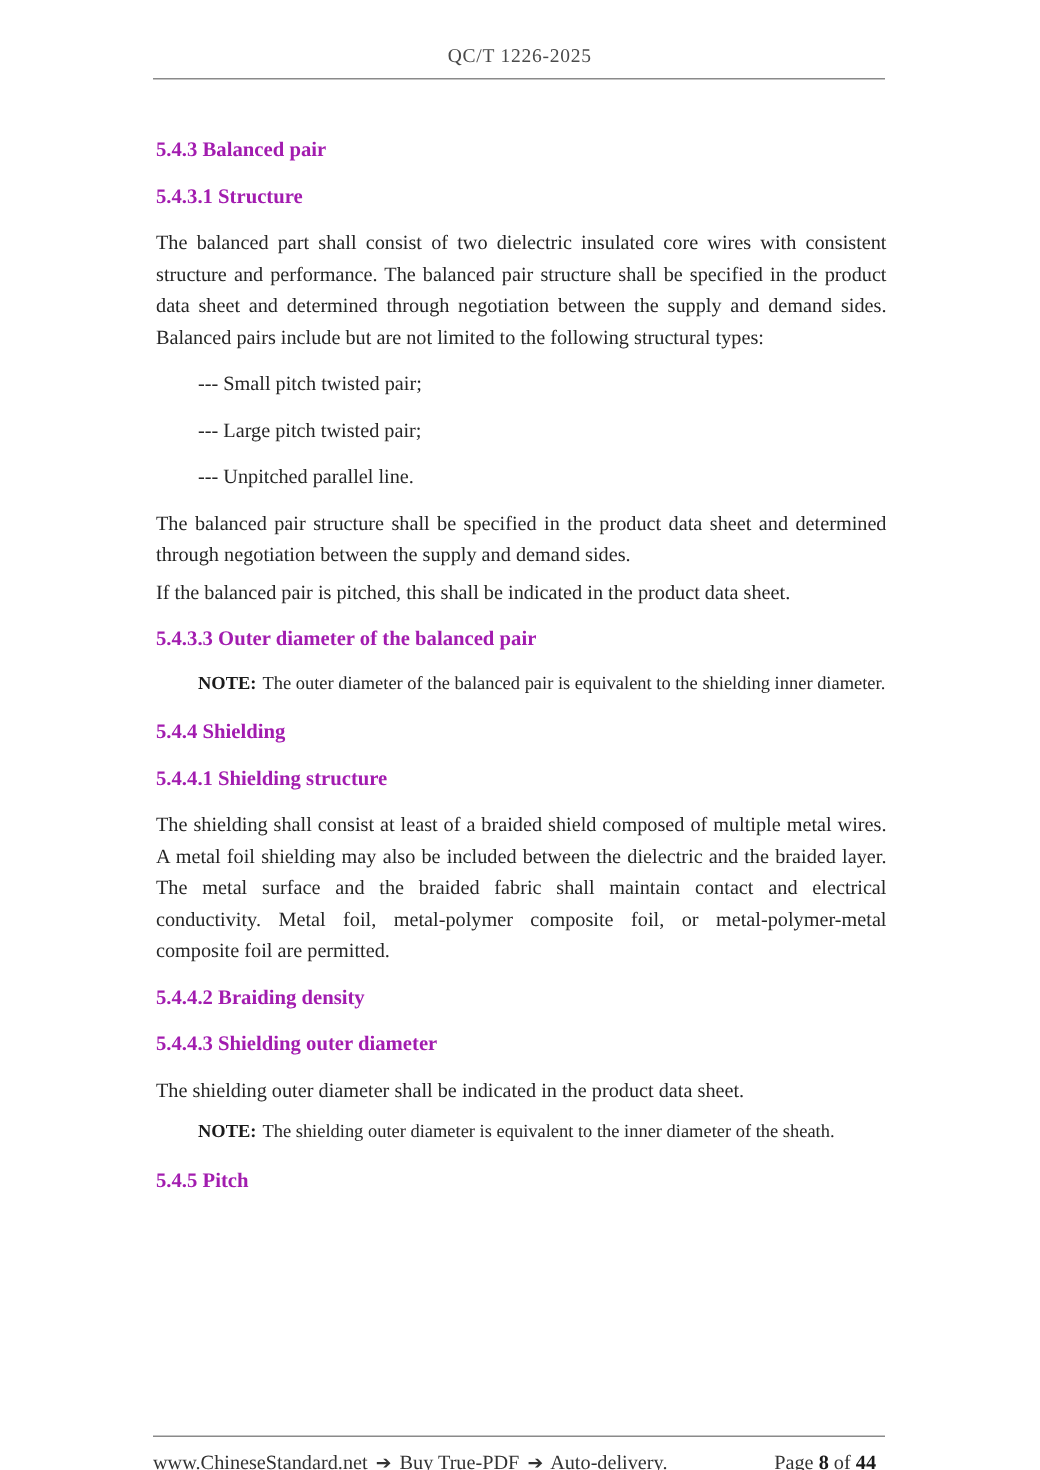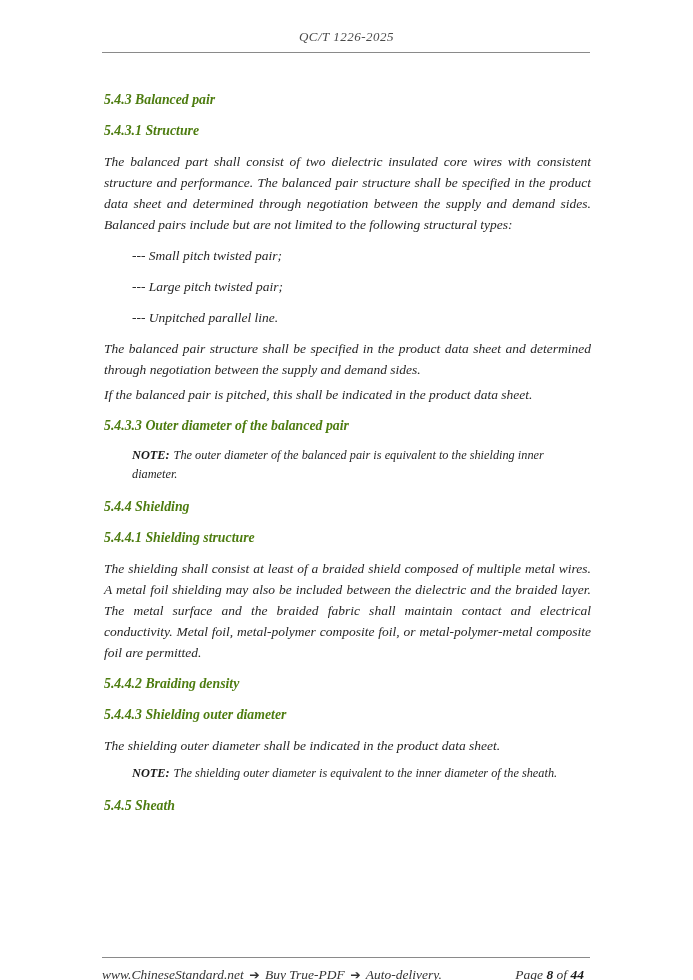--- a/index.html
+++ b/index.html
@@ -5,21 +5,20 @@
   * { margin: 0; padding: 0; box-sizing: border-box; }
   html, body { background: #ffffff; }
   .page {
     position: relative;
     width: 693px;
     height: 980px;
     background: #ffffff;
     font-family: "Liberation Serif", serif;
     color: #262626;
     overflow: hidden;
-    font-style: italic;
   }
   .page-header {
     padding-top: 29px;
     text-align: center;
   }
   .doc-number {
     font-size: 13px;
     color: #4a4a4a;
     letter-spacing: 0.5px;
   }
@@ -30,21 +29,21 @@
   }
   .content {
     margin-left: 104px;
     width: 487px;
     padding-top: 26px;
     font-size: 13.5px;
     line-height: 21px;
   }
   .heading {
     font-weight: bold;
-    color: #4d7c0f;
+    color: #a21caf;
     margin: 10px 0;
     font-size: 13.8px;
   }
   .para {
     text-align: justify;
     margin: 4px 0;
   }
   .list-item {
     margin: 10px 0;
     padding-left: 28px;
@@ -117,21 +116,21 @@
     </div>
     <div class="heading">5.4.4 Shielding</div>
     <div class="heading">5.4.4.1 Shielding structure</div>
     <div class="para">The shielding shall consist at least of a braided shield composed of multiple metal wires. A metal foil shielding may also be included between the dielectric and the braided layer. The metal surface and the braided fabric shall maintain contact and electrical conductivity. Metal foil, metal-polymer composite foil, or metal-polymer-metal composite foil are permitted.</div>
     <div class="heading">5.4.4.2 Braiding density</div>
     <div class="heading">5.4.4.3 Shielding outer diameter</div>
     <div class="para">The shielding outer diameter shall be indicated in the product data sheet.</div>
     <div class="note">
       <span class="note-label">NOTE:</span><span>The shielding outer diameter is equivalent to the inner diameter of the sheath.</span>
     </div>
-    <div class="heading">5.4.5 Sheath</div>
+    <div class="heading">5.4.5 Pitch</div>
   </div>
 
   <div class="page-footer">
     <div class="footer-rule"></div>
     <div class="footer-row">
       <div class="footer-left">
         <span class="footer-link">www.ChineseStandard.net</span>
         <span class="footer-arrow">➔</span>
         <span>Buy True-PDF</span>
         <span class="footer-arrow">➔</span>

